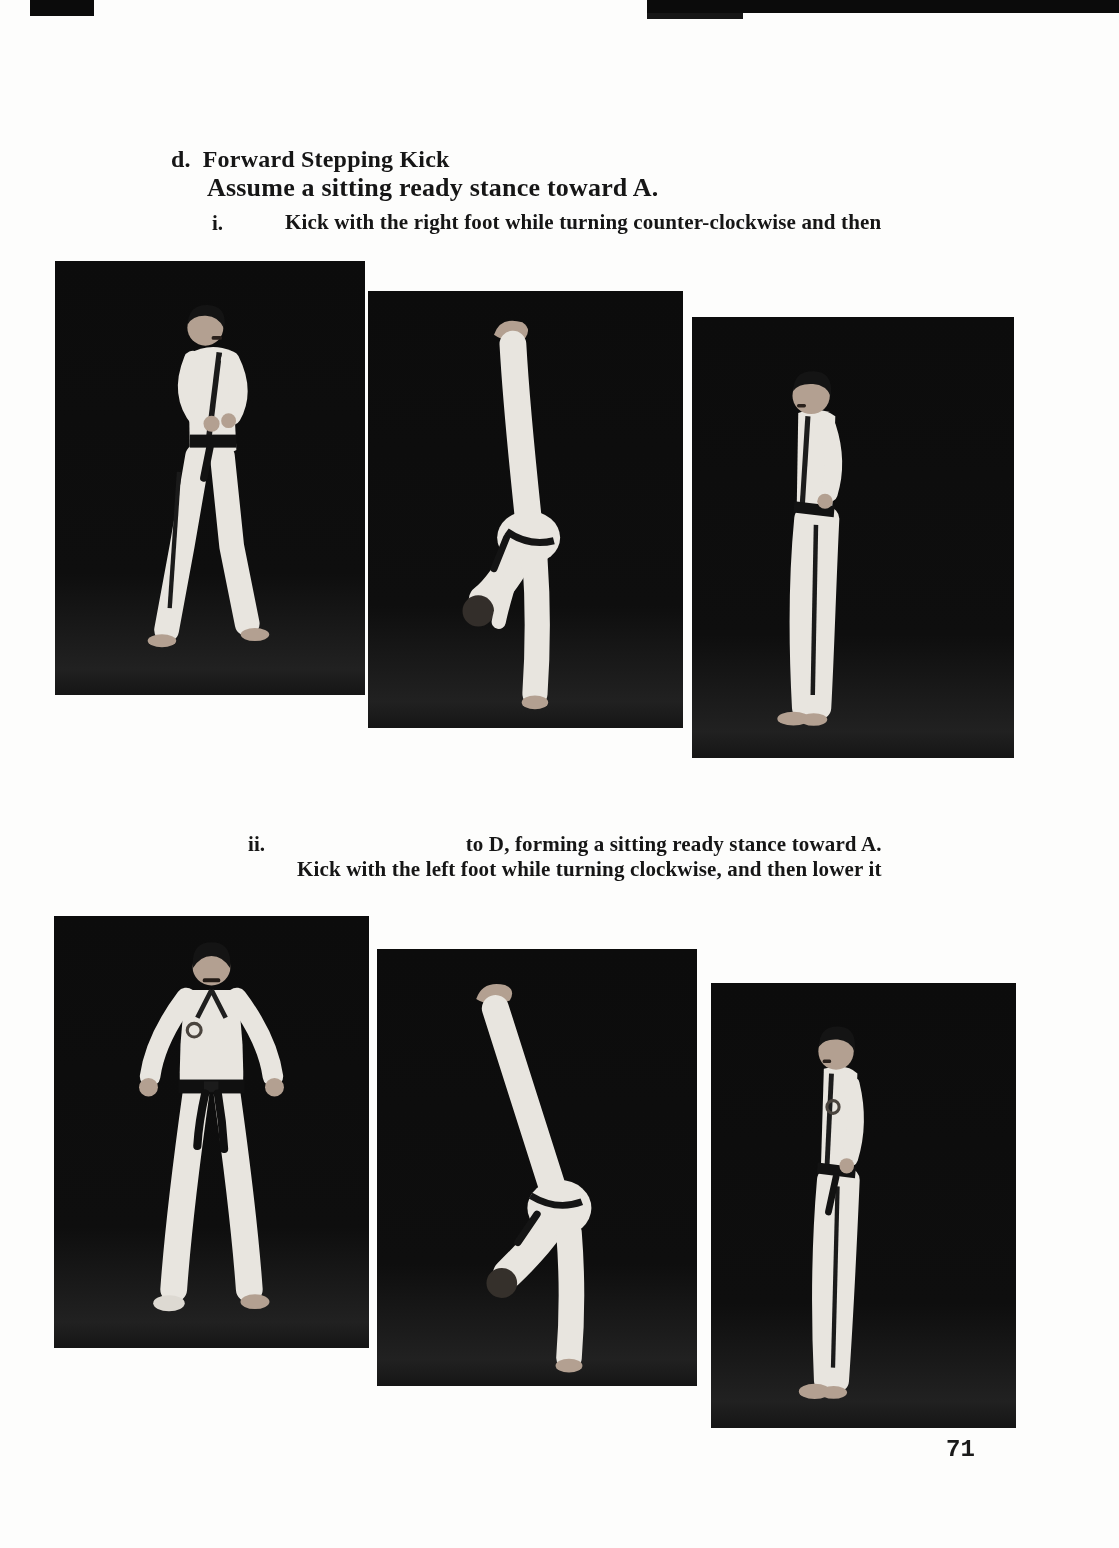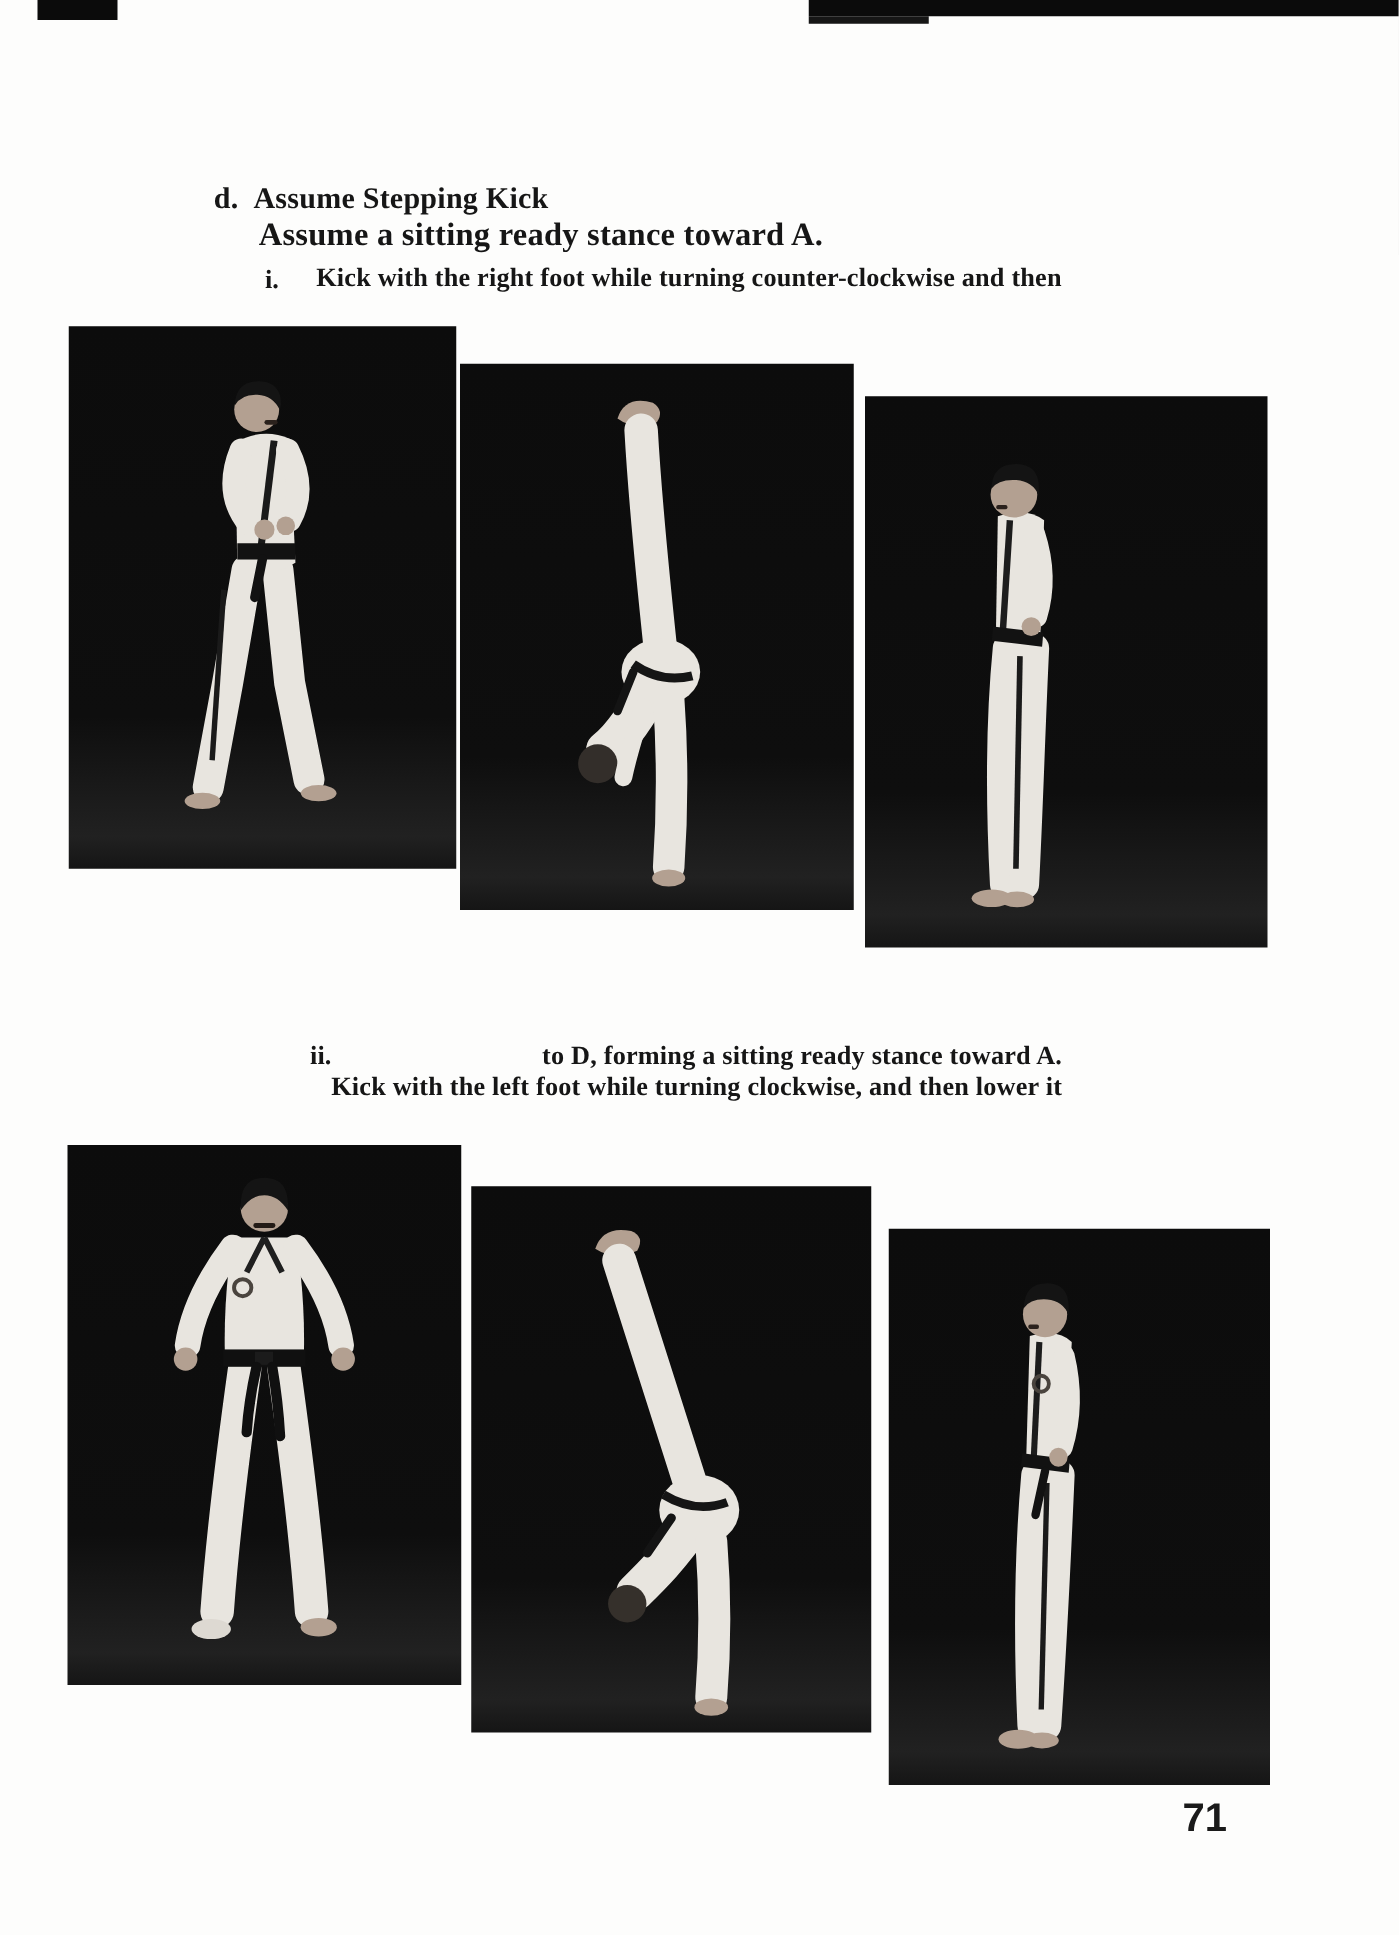--- a/index.html
+++ b/index.html
@@ -24,53 +24,53 @@
     font-weight:700;font-size:24px;line-height:26px;
     letter-spacing:0.2px;white-space:nowrap;
   }
   .subtitle{
     position:absolute;left:207px;top:176px;
     font-weight:700;font-size:26px;line-height:24px;
     letter-spacing:0.2px;white-space:nowrap;
   }
   .step{position:absolute;display:flex;}
   .step-num{font-weight:600;font-size:21px;flex:none;}
-  .step-lines{font-weight:600;font-size:21px;letter-spacing:0.15px;}
+  .step-lines{font-weight:600;font-size:21px;letter-spacing:0.15px;margin-left:32px;}
   .step-lines .line{white-space:nowrap;}
   .step-i{left:212px;top:211px;}
   .step-i .step-num{width:41px;}
   .step-i .step-lines{line-height:23px;}
   .step-ii{left:208px;top:832px;text-align:right;}
   .step-ii .step-num{width:57px;}
   .step-ii .step-lines{line-height:25px;}
 
   .photo{
     position:absolute;margin:0;
     background:linear-gradient(180deg,#0c0c0c 0%,#0e0e0e 72%,#212121 94%,#151515 100%);
   }
   .photo svg{display:block;width:100%;height:100%;}
 
   .page-number{
     position:absolute;left:946px;top:1436px;
-    font-family:Liberation Sans, sans-serif;
-    font-weight:700;font-size:32px;color:#1a1a1a;
+    font-family:Liberation Mono, monospace;
+    font-weight:700;font-size:24px;color:#1a1a1a;
   }
 </style>
 </head>
 <body>
 
 <div class="sheet">
 
   <div class="artifact artifact-tl"></div>
   <div class="artifact artifact-tr"></div>
   <div class="artifact artifact-tr2"></div>
 
   <div class="heading-row">
     <span>d.</span>
-    <span>Assume Stepping Kick</span>
+    <span>Forward Stepping Kick</span>
   </div>
   <div class="subtitle">Assume a sitting ready stance toward A.</div>
 
   <div class="step step-i">
     <span class="step-num">i.</span>
     <div class="step-lines">
       <div class="line">Kick with the right foot while turning counter-clockwise and then</div>
     </div>
   </div>
 

